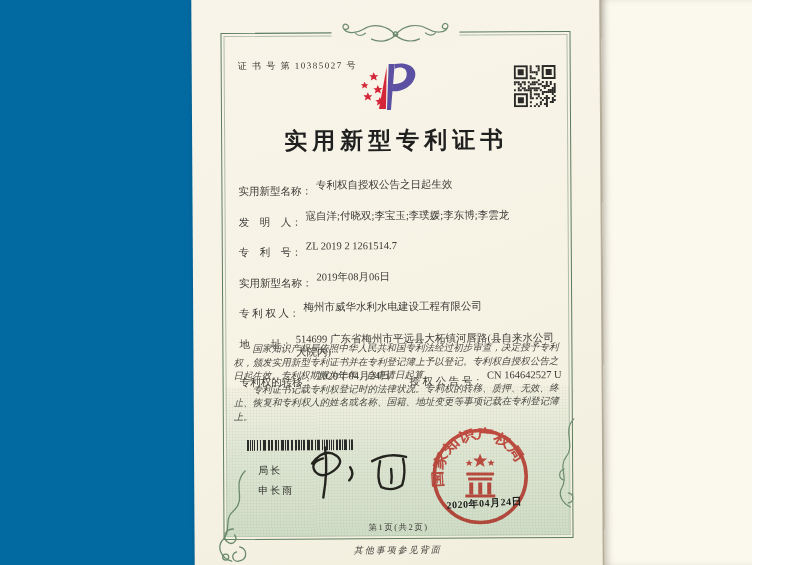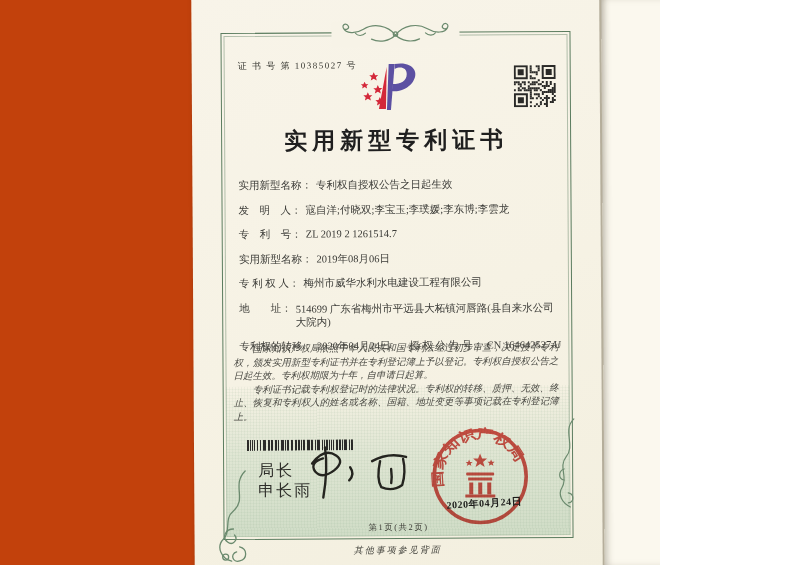--- a/index.html
+++ b/index.html
@@ -1,16 +1,16 @@
 <!DOCTYPE html>
 <html><head>
 <meta charset="utf-8">
 <style>
   html,body{margin:0;padding:0;}
-  .screen{position:relative;width:660px;height:565px;background:#c2410c;overflow:hidden;
+  .screen{position:relative;width:752px;height:565px;background:#0369a1;overflow:hidden;
           font-family:"Liberation Serif","DejaVu Serif",serif;}
   
   .back-page{position:absolute;left:597px;top:0;width:203px;height:565px;
              background:#fbf8ee;box-shadow:inset 6px 0 8px -4px rgba(90,80,60,.35);}
   
   .paper{position:absolute;left:193px;top:-12px;width:408px;height:589px;
          background:linear-gradient(160deg,#f8f4e9 0%,#f6f2e4 55%,#f3efdf 100%);
          transform:rotate(-0.35deg);transform-origin:50% 50%;
          border-right:2px solid #b5ae9b;box-shadow:3px 0 6px rgba(60,50,30,.25), -1px 0 2px rgba(0,0,0,.06);}
   
@@ -24,31 +24,31 @@
           repeating-linear-gradient(0deg,rgba(110,150,115,.06) 0 1px,transparent 1px 3px),
           linear-gradient(180deg,rgba(210,225,205,0) 0%,rgba(203,219,197,.5) 45%,rgba(196,214,190,.75) 100%);}
   .content{position:absolute;inset:0;}
   .cert-no{position:absolute;left:16px;top:26px;font-size:9px;letter-spacing:1.5px;color:#35352f;white-space:nowrap;}
   .logo{position:absolute;left:136px;top:28px;width:67px;height:52px;}
   .qr{position:absolute;left:292px;top:33px;width:42px;height:42px;}
   .title{position:absolute;left:0;width:100%;top:92px;text-align:center;font-size:23px;
          letter-spacing:5px;color:#1f1f1f;font-weight:600;}
   .fields{position:absolute;left:16px;right:10px;top:146px;font-size:10.5px;color:#3c3c38;}
   .frow{display:flex;align-items:flex-start;line-height:12px;margin-bottom:12.5px;white-space:nowrap;}
-  .frow .lab{flex:0 0 auto;}
+  .frow .lab{flex:0 0 auto;margin-top:6px;}
   .frow .val{margin-left:4px;}
   .frow.addr{white-space:normal;}
   .frow.addr .val{max-width:268px;line-height:13px;}
   .frow.grant{margin-bottom:0;}
   .frow.grant .gap{width:36px;}
   .paras{position:absolute;left:10px;right:13px;top:309px;font-size:9.5px;line-height:13.5px;
          color:#4a4a44;text-align:justify;font-style:italic;}
   .paras p{margin:0;text-indent:2em;}
   .barcode{position:absolute;left:23px;top:403px;width:106px;height:11px;}
-  .director{position:absolute;left:34px;top:427px;font-size:16px;color:#2e2e2a;line-height:20px;letter-spacing:2px;}
+  .director{position:absolute;left:34px;top:427px;font-size:10px;color:#2e2e2a;line-height:20px;letter-spacing:2px;}
   .signature{position:absolute;left:70px;top:406px;width:140px;height:64px;}
   .seal{position:absolute;left:206px;top:394px;width:100px;height:100px;mix-blend-mode:multiply;opacity:.92;}
   .seal-date{position:absolute;left:208px;top:464px;width:104px;text-align:center;font-size:10px;
              font-weight:600;color:#1c1c1a;transform:rotate(-3deg);letter-spacing:.5px;white-space:nowrap;}
   .page-info{position:absolute;left:0;width:100%;top:489px;text-align:center;font-size:8.5px;
              letter-spacing:1.5px;color:#3a3a34;}
   .flourish{position:absolute;pointer-events:none;}
   .fl-bl{left:-13px;bottom:-26px;width:44px;height:96px;}
   .fl-br{right:-8px;bottom:28px;width:26px;height:92px;}
   .top-ornament{position:absolute;left:50%;top:-12px;transform:translateX(-50%);width:128px;height:26px;

